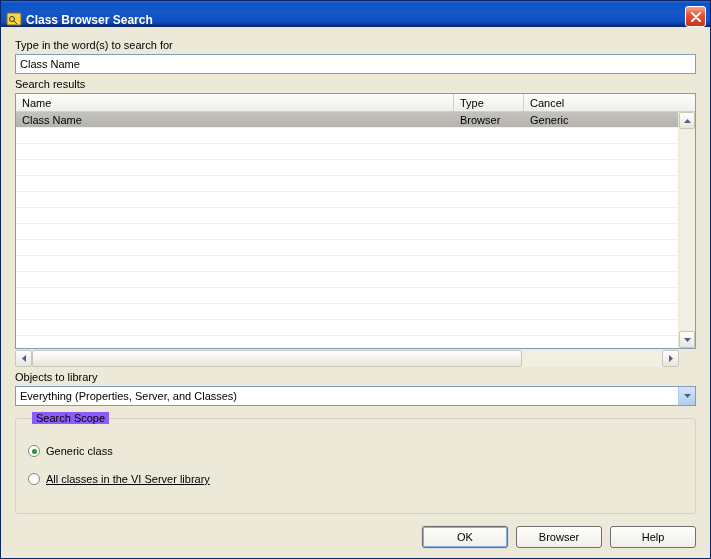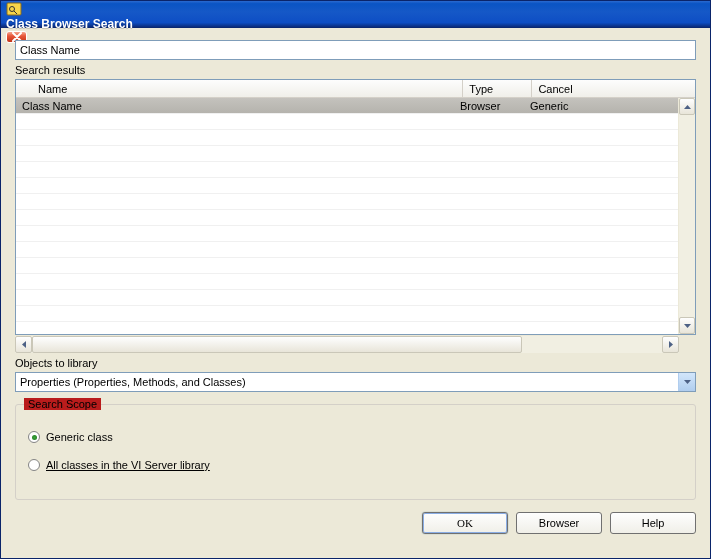--- a/index.html
+++ b/index.html
@@ -16,24 +16,23 @@
   height: 559px;
   border: 1px solid #0a246a;
   background: #ece9d8;
   display: flex;
   flex-direction: column;
 }
 .titlebar {
   height: 27px;
   background: linear-gradient(to bottom, #2a6ad0 0%, #0a54c4 10%, #1558c7 40%, #0e4ec4 80%, #0a246a 100%);
   display: flex;
-  align-items: flex-start;
+  align-items: flex-end;
   padding: 0 4px 0 5px;
   color: #fff;
-  flex-direction: column;
 }
 .titlebar-icon {
   width: 16px;
   height: 16px;
   margin-right: 4px;
   display: inline-flex;
   align-items: center;
   justify-content: center;
 }
 .title-text {
@@ -79,21 +78,20 @@
   background: #fff;
   height: 256px;
   display: flex;
   flex-direction: column;
 }
 .lv-header {
   display: flex;
   height: 18px;
   background: linear-gradient(to bottom, #fdfdfd, #f0efe9);
   border-bottom: 1px solid #d4d0c8;
-  padding-left: 16px;
 }
 .lv-header-cell {
   border-right: 1px solid #d4d0c8;
   padding: 2px 6px;
   display: flex;
   align-items: center;
 }
 .lv-body {
   flex: 1;
   display: flex;
@@ -187,22 +185,22 @@
 .groupbox {
   border: 1px solid #d4d0c8;
   border-radius: 3px;
   padding: 10px 12px 12px 12px;
   margin-top: 12px;
   position: relative;
 }
 .groupbox-title {
   position: absolute;
   top: -7px;
-  left: 8px;
-  background: #b91c1c;
+  left: 16px;
+  background: #8b5cf6;
   padding: 0 4px;
 }
 .radio-row {
   display: flex;
   align-items: center;
   margin: 16px 0;
 }
 .radio {
   width: 12px;
   height: 12px;
@@ -234,21 +232,20 @@
   border: 1px solid #707070;
   border-radius: 3px;
   display: flex;
   align-items: center;
   justify-content: center;
   cursor: pointer;
   padding: 0 10px;
 }
 .btn.dflt {
   box-shadow: inset 0 0 0 1px #89ade4, 0 0 1px #3c7fb1;
-  font-family: Liberation Serif, serif;
 }
 .col-name { width: 438px; }
 .col-type { width: 70px; }
 .col-class { width: 148px; border-right: none; }
 .empty-row {
   height: 16px;
   border-bottom: 1px solid #f0f0f0;
 }
 </style>
 </head>
@@ -266,20 +263,21 @@
     <span class="title-text">Class Browser Search</span>
     <div class="close-btn">
       <svg width="10" height="10" viewBox="0 0 10 10">
         <path d="M1 1 L9 9 M9 1 L1 9" stroke="#fff" stroke-width="2" stroke-linecap="round"></path>
       </svg>
     </div>
   </div>
 
   <div class="content">
 
+    <div class="label">Type in the word(s) to search for</div>
     <input type="text" class="text-input" value="Class Name" style="">
 
     <div class="label section-gap">Search results</div>
     <div class="listview">
       <div class="lv-header">
         <div class="lv-header-cell col-name">Name</div>
         <div class="lv-header-cell col-type">Type</div>
         <div class="lv-header-cell col-class">Cancel</div>
         <div style="width:17px"></div>
       </div>
@@ -331,21 +329,21 @@
       <div class="scroll-btn">
         <svg width="4" height="7" viewBox="0 0 4 7">
             <path d="M0 0 L4 3.5 L0 7 Z" fill="#4d6185"></path>
           </svg>
       </div>
       <div class="hscroll-corner"></div>
     </div>
 
     <div class="label section-gap">Objects to library</div>
     <div class="combo">
-      <div class="combo-text">Properties (Properties, Methods, and Classes)</div>
+      <div class="combo-text">Everything (Properties, Server, and Classes)</div>
       <div class="combo-btn">
         <svg width="7" height="4" viewBox="0 0 7 4">
             <path d="M0 0 L7 0 L3.5 4 Z" fill="#4d6185"></path>
           </svg>
       </div>
     </div>
 
     <div class="groupbox">
       <div class="groupbox-title">Search Scope</div>
       <div class="radio-row">

